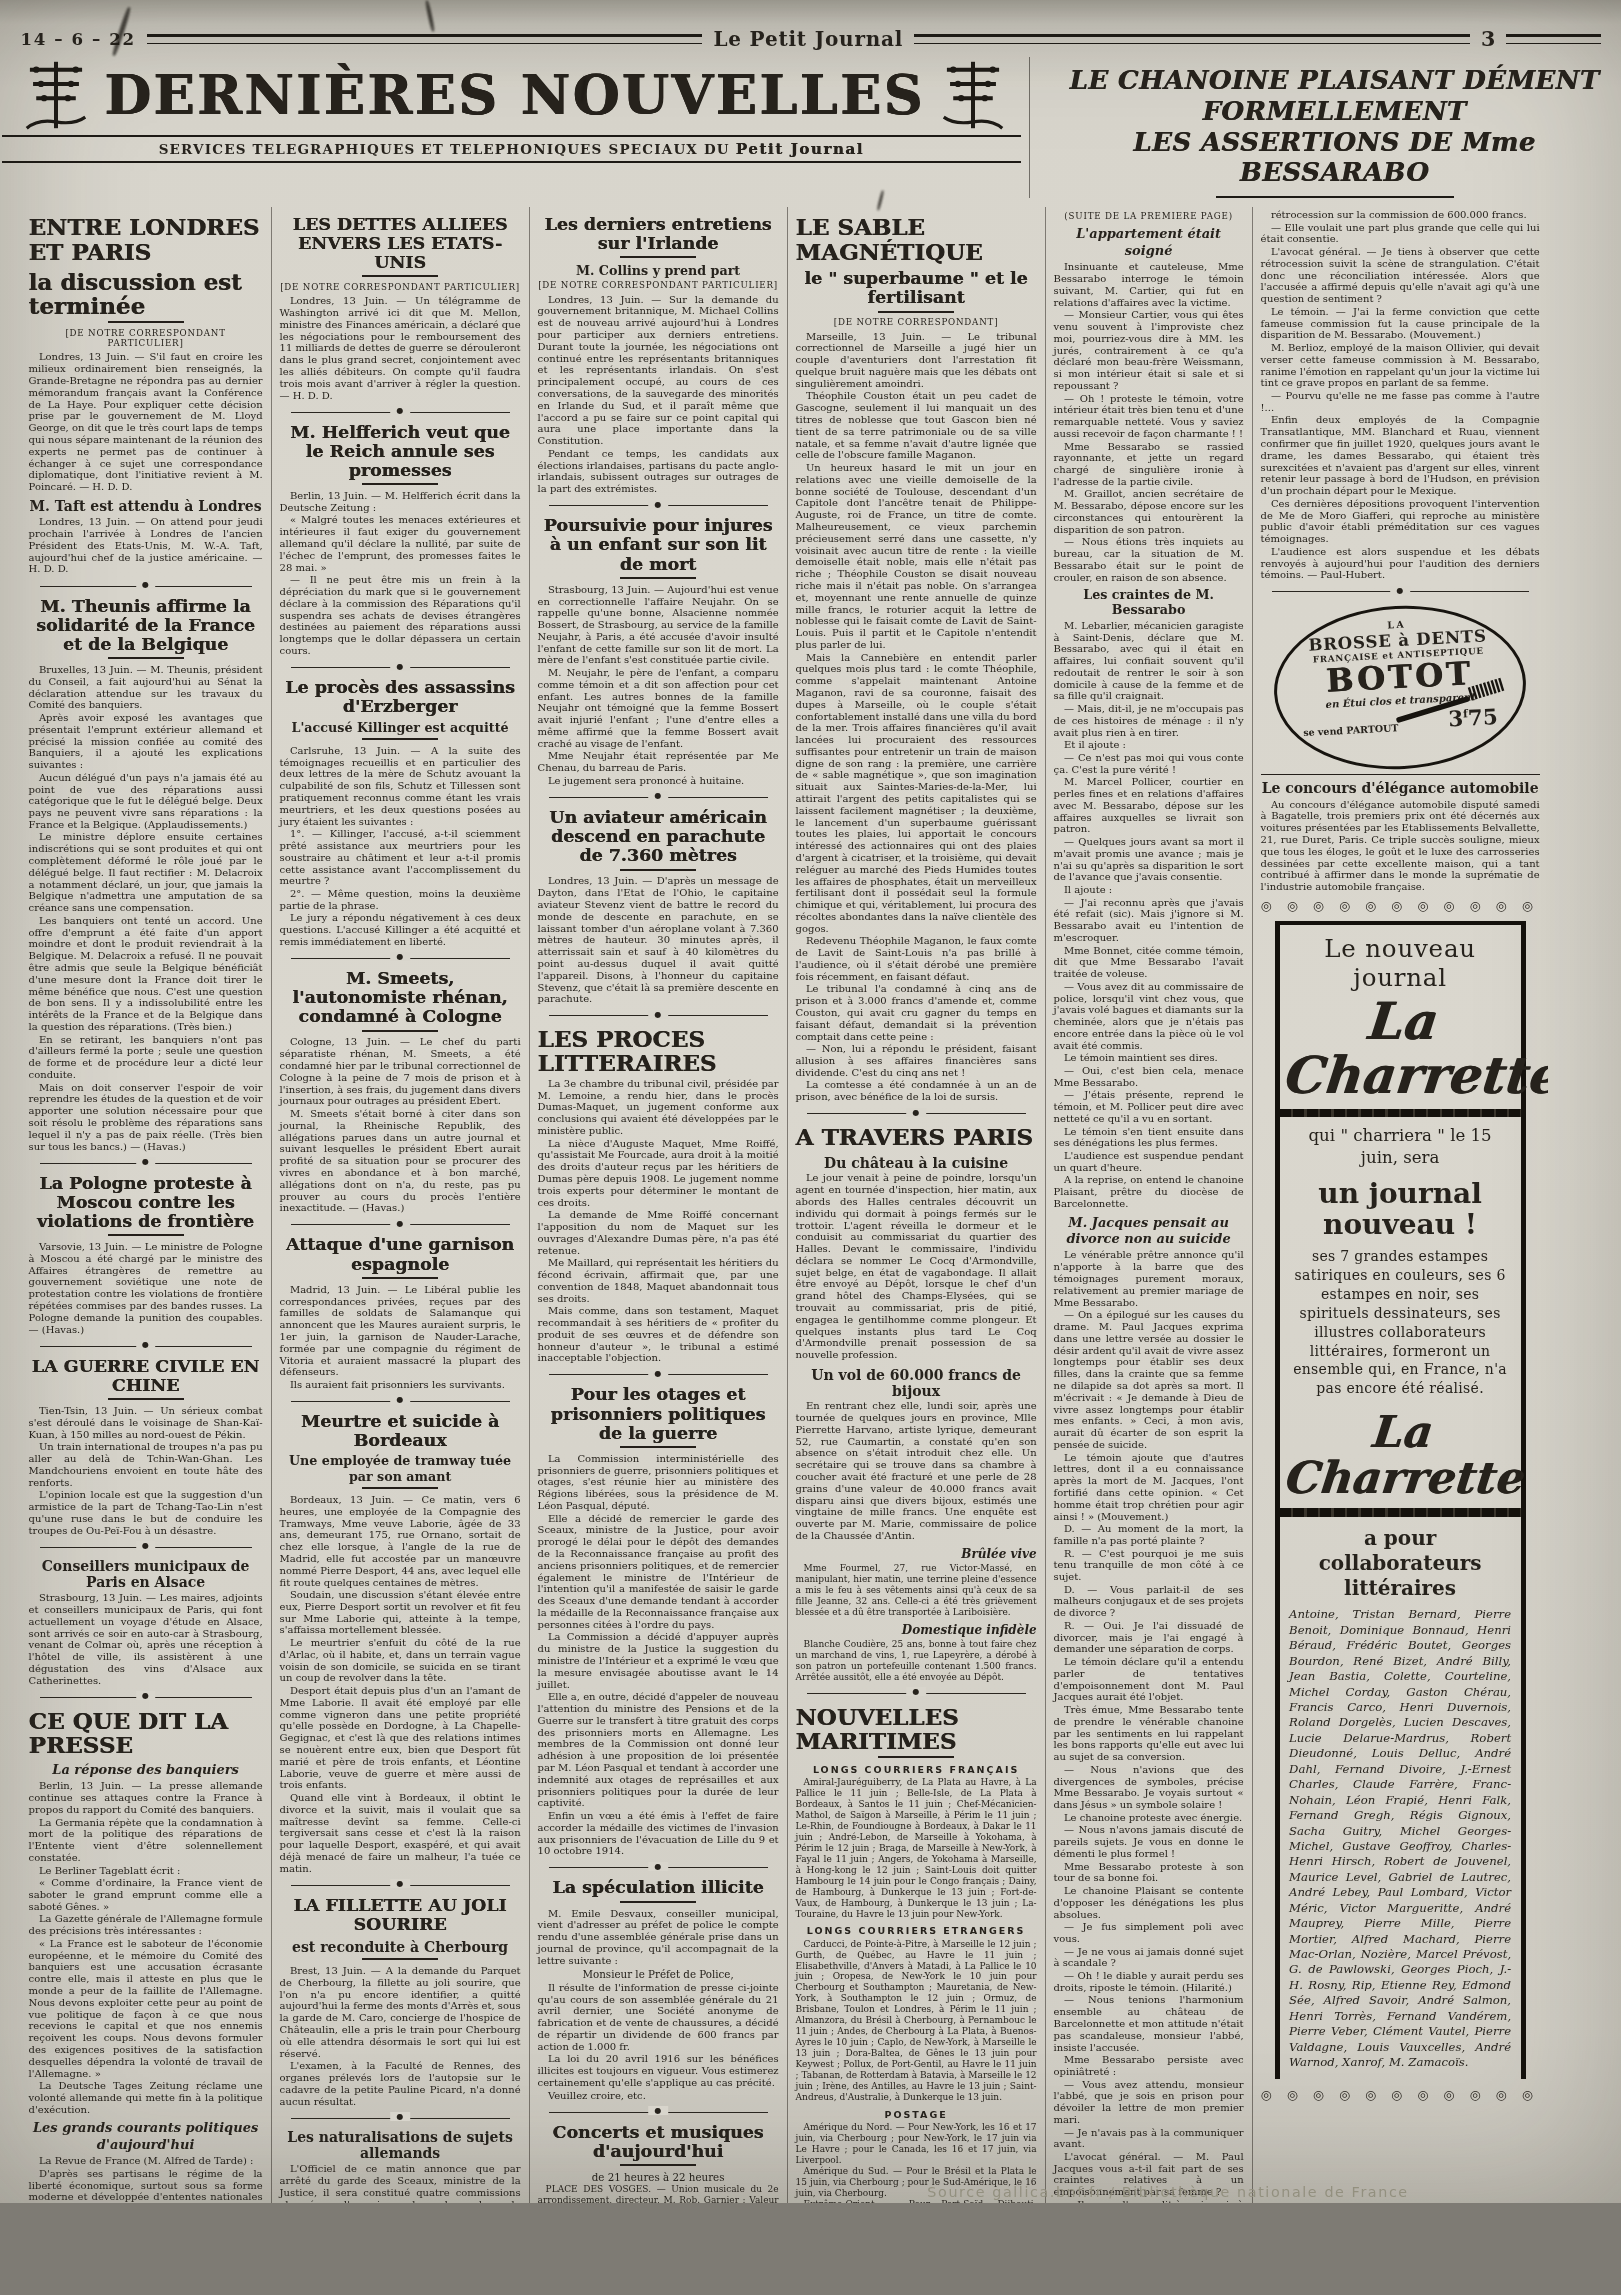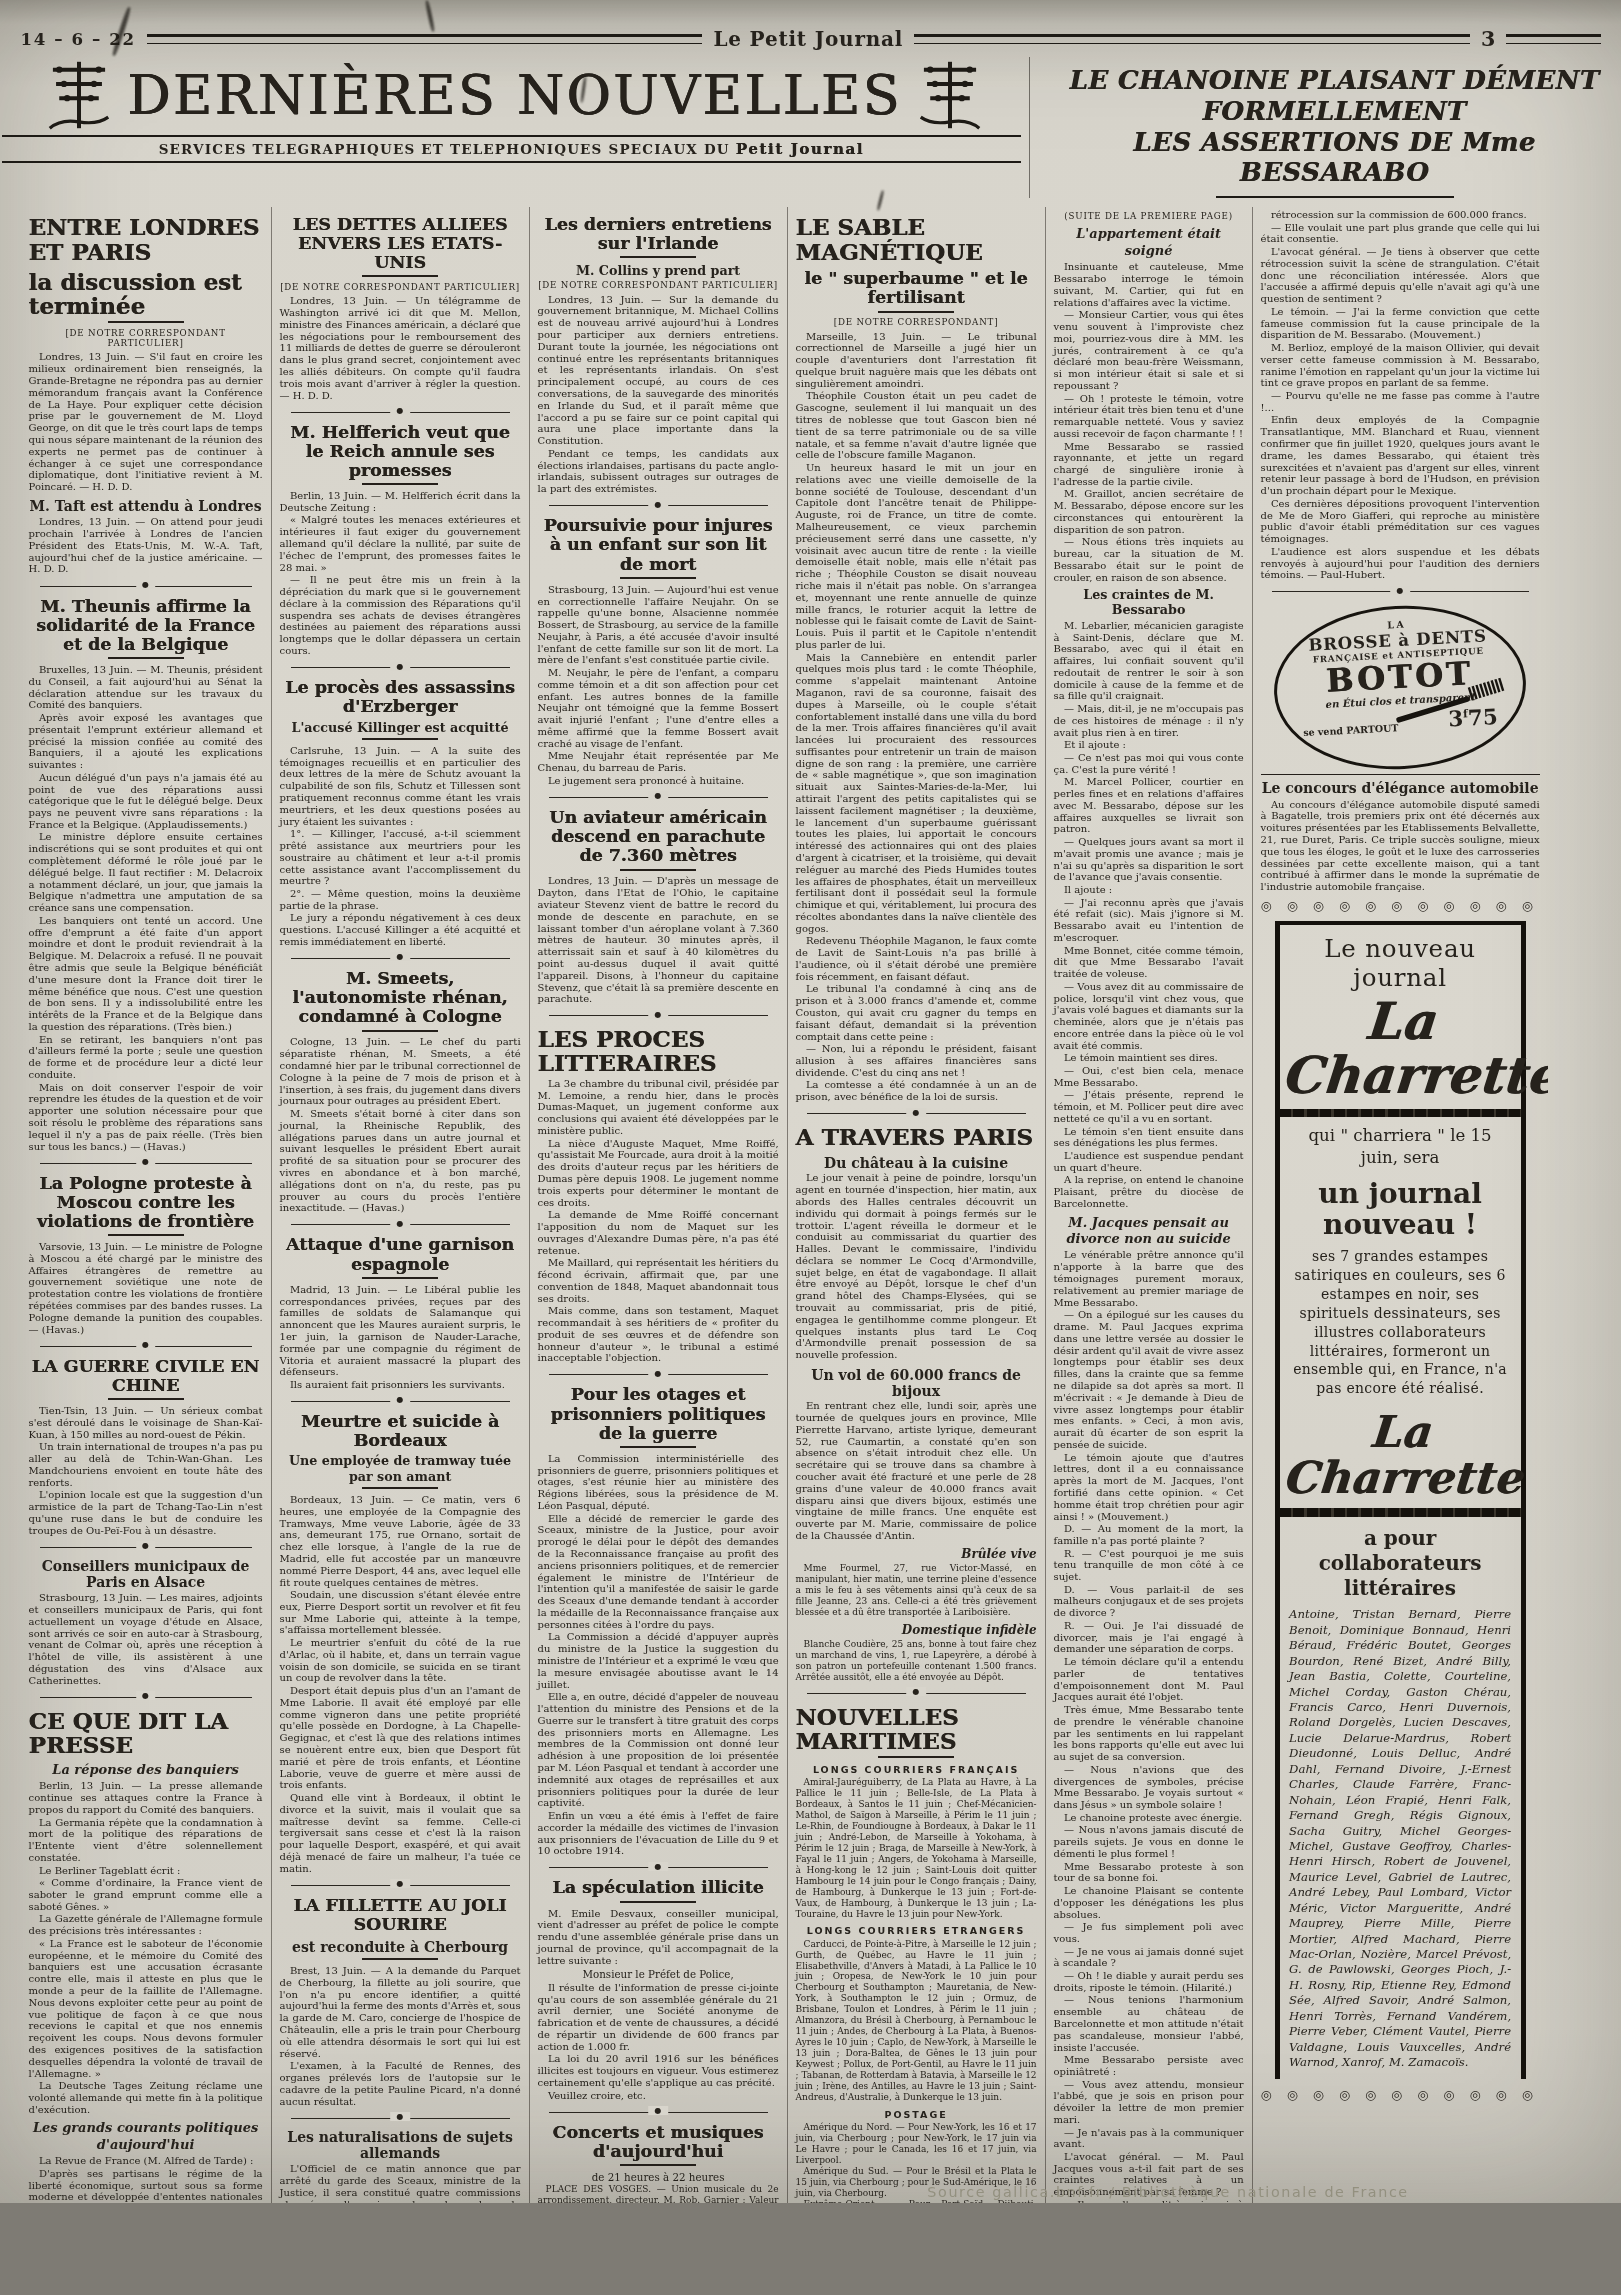--- a/index.html
+++ b/index.html
@@ -18,21 +18,21 @@
   .tb-line{flex:1;height:5.5px;border-top:3.2px solid #1d1a15;border-bottom:1.2px solid #1d1a15;}
   .tb-line.short{flex:0 0 95px;}
   .tb-date{font-weight:bold;font-size:16.6px;letter-spacing:1.6px;}
   .tb-title{font-weight:bold;font-size:20px;letter-spacing:0.8px;}
   .tb-page{font-weight:bold;font-size:20.6px;}
 
   
   .band{display:flex;margin-top:6.3px;}
   .band-left{width:1029px;}
   .banner-row{display:flex;align-items:center;justify-content:center;gap:14.3px;}
-  .banner-title{font-size:54px;font-weight:normal;letter-spacing:2.4px;white-space:nowrap;
+  .banner-title{font-size:54px;font-weight:bold;letter-spacing:2.4px;white-space:nowrap;
     text-shadow:0.8px 0 0 currentColor,0 0.4px 0 currentColor;}
   .banner-sub{margin:1.6px 8px 0 1.6px;border-top:2px solid #1d1a15;border-bottom:2px solid #1d1a15;
     text-align:center;font-weight:bold;font-size:13.5px;letter-spacing:1.2px;padding:3.2px 0;}
   .banner-sub .brand{font-size:15px;letter-spacing:1.6px;text-shadow:0.4px 0 0 currentColor;}
   .band-right{flex:1;border-left:1.2px solid rgba(30,25,20,.55);padding:8px 11px 0 28px;font-style:italic;}
   .r-headline{font-size:26px;font-weight:bold;text-align:center;line-height:1.18;letter-spacing:0.4px;
     text-shadow:0.5px 0 0 currentColor;}
   .r-rule{width:238px;border-top:2.8px solid #1d1a15;margin:8px auto 0 auto;}
 
   
@@ -369,21 +369,21 @@
           <div class="b-p">La comtesse a été condamnée à un an de prison, avec bénéfice de la loi de sursis.</div>
           <div class="b-divider"></div>
         </article>
         <article>
           <div class="b-h1">A TRAVERS PARIS</div>
           <div class="b-mini">Du château à la cuisine</div>
           <div class="b-p">Le jour venait à peine de poindre, lorsqu'un agent en tournée d'inspection, hier matin, aux abords des Halles centrales découvrit un individu qui dormait à poings fermés sur le trottoir. L'agent réveilla le dormeur et le conduisit au commissariat du quartier des Halles. Devant le commissaire, l'individu déclara se nommer Le Cocq d'Armondville, sujet belge, en état de vagabondage. Il allait être envoyé au Dépôt, lorsque le chef d'un grand hôtel des Champs-Elysées, qui se trouvait au commissariat, pris de pitié, engagea le gentilhomme comme plongeur. Et quelques instants plus tard Le Coq d'Armondville prenait possession de sa nouvelle profession.</div>
           <div class="b-mini">Un vol de 60.000 francs de bijoux</div>
           <div class="b-p">En rentrant chez elle, lundi soir, après une tournée de quelques jours en province, Mlle Pierrette Harvano, artiste lyrique, demeurant 52, rue Caumartin, a constaté qu'en son absence on s'était introduit chez elle. Un secrétaire qui se trouve dans sa chambre à coucher avait été fracturé et une perle de 28 grains d'une valeur de 40.000 francs avait disparu ainsi que divers bijoux, estimés une vingtaine de mille francs. Une enquête est ouverte par M. Marie, commissaire de police de la Chaussée d'Antin.</div>
           <div class="b-minii">Brûlée vive</div>
-          <div class="b-psm">Mme Fourmel, 27, rue Victor-Massé, en manipulant, hier matin, une terrine pleine d'essence a mis le feu à ses vêtements ainsi qu'à ceux de sa fille Jeanne, 23 ans. Celle-ci a été très grièvement blessée et a dû être transportée à Lariboisière.</div>
+          <div class="b-psm">Mme Fourmel, 27, rue Victor-Massé, en manipulant, hier matin, une terrine pleine d'essence a mis le feu à ses vêtements ainsi qu'à ceux de sa fille Jeanne, 32 ans. Celle-ci a été très grièvement blessée et a dû être transportée à Lariboisière.</div>
           <div class="b-minii">Domestique infidèle</div>
           <div class="b-psm">Blanche Coudière, 25 ans, bonne à tout faire chez un marchand de vins, 1, rue Lapeyrère, a dérobé à son patron un portefeuille contenant 1.500 francs. Arrêtée aussitôt, elle a été envoyée au Dépôt.</div>
           <div class="b-divider"></div>
         </article>
         <article>
           <div class="b-h1">NOUVELLES MARITIMES</div>
           <div class="b-srule"></div>
           <div class="b-caps">LONGS COURRIERS FRANÇAIS</div>
           <div class="b-psm">Amiral-Jauréguiberry, de La Plata au Havre, à La Pallice le 11 juin ; Belle-Isle, de La Plata à Bordeaux, à Santos le 11 juin ; Chef-Mécanicien-Mathol, de Saïgon à Marseille, à Périm le 11 juin ; Le-Rhin, de Foundiougne à Bordeaux, à Dakar le 11 juin ; André-Lebon, de Marseille à Yokohama, à Périm le 12 juin ; Braga, de Marseille à New-York, à Fayal le 11 juin ; Angers, de Yokohama à Marseille, à Hong-kong le 12 juin ; Saint-Louis doit quitter Hambourg le 14 juin pour le Congo français ; Dainy, de Hambourg, à Dunkerque le 13 juin ; Fort-de-Vaux, de Hambourg, à Dunkerque le 13 juin ; La-Touraine, du Havre le 13 juin pour New-York.</div>
           <div class="b-caps">LONGS COURRIERS ETRANGERS</div>

